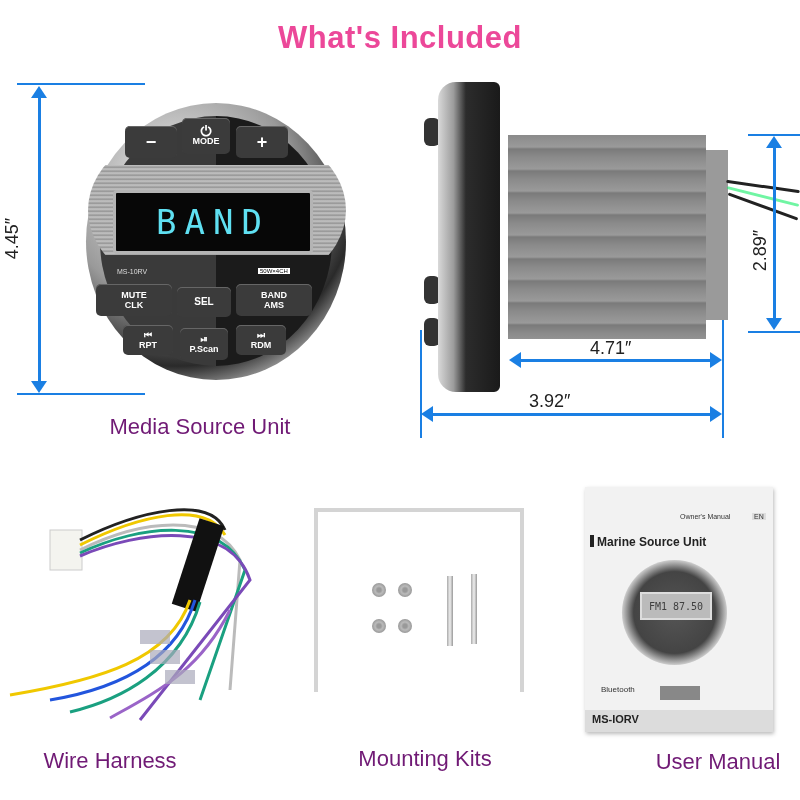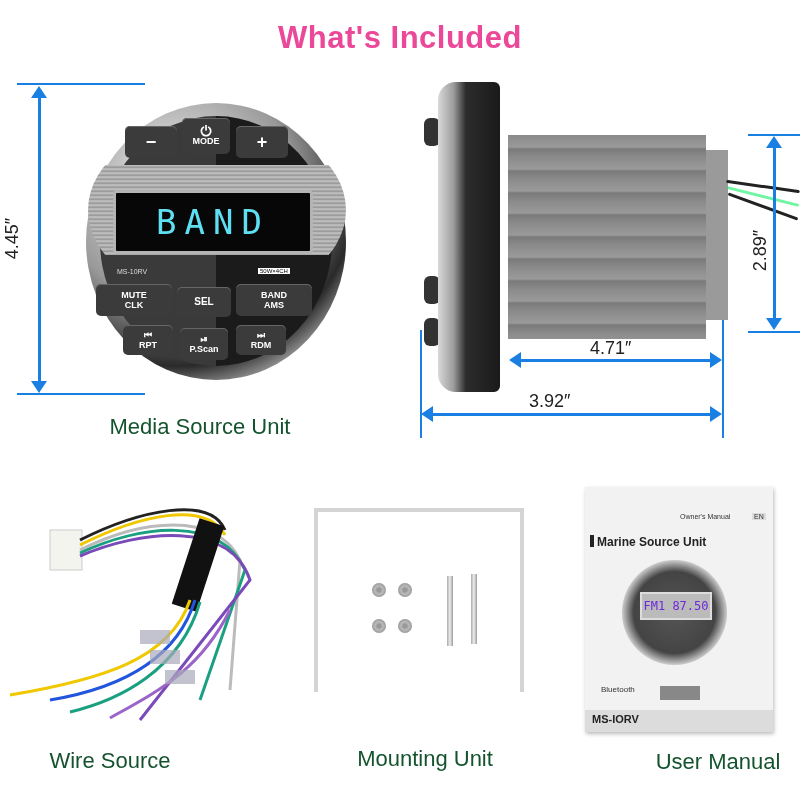--- a/index.html
+++ b/index.html
@@ -1,20 +1,20 @@
 <!DOCTYPE html>
 <html><head>
 <meta charset="utf-8">
 <style>
   html,body{margin:0;padding:0;background:#fff;}
   body{width:800px;height:800px;position:relative;overflow:hidden;font-family:"Liberation Sans",sans-serif;}
   .abs{position:absolute;}
   .title{left:0;width:800px;top:20px;text-align:center;color:#ec4899;font-weight:bold;font-size:31px;letter-spacing:0.5px;}
   .dim-text{color:#222;font-size:18px;}
-  .caption{color:#14532d;font-size:22px;text-align:center;}
+  .caption{color:#701a75;font-size:22px;text-align:center;}
   .blue{background:#1a7fe3;}
   
   .bezel{left:86px;top:103px;width:260px;height:277px;border-radius:50%;
     background:radial-gradient(circle at 35% 30%,#f4f4f4 0%,#9a9a9a 45%,#2a2a2a 70%,#c9c9c9 85%,#2a2a2a 100%);}
   .face{left:100px;top:116px;width:232px;height:250px;border-radius:50%;
     background:linear-gradient(90deg,#3a3a3a 0%,#3a3a3a 50%,#1b1b1b 50%,#1b1b1b 100%);}
   .silver{left:88px;top:165px;width:258px;height:90px;
     background:repeating-linear-gradient(0deg,#9c9c9c 0px,#c6c6c6 2px,#8d8d8d 4px);
     clip-path:ellipse(50% 100% at 50% 50%);}
   .lcd{left:113px;top:190px;width:194px;height:58px;background:#070707;border:3px solid #b4b4b4;border-radius:4px;
@@ -28,21 +28,21 @@
   .body{left:508px;top:135px;width:198px;height:204px;
     background:repeating-linear-gradient(180deg,#8a8a8a 0px,#9a9a9a 12px,#7a7a7a 14px,#8a8a8a 22px);}
   .plug{left:706px;top:150px;width:22px;height:170px;background:#9a9a9a;}
   .knob{width:16px;height:28px;background:#333;border-radius:6px;}
   .wire{height:3px;border-radius:2px;}
   
   .manual{left:585px;top:487px;width:188px;height:245px;background:#f2f2f2;box-shadow:1px 2px 4px #bbb;}
   .manual-foot{left:585px;top:710px;width:188px;height:22px;background:#dcdcdc;}
   .mini-unit{left:622px;top:560px;width:105px;height:105px;border-radius:50%;
     background:radial-gradient(circle,#555 0%,#444 55%,#c7c7c7 70%,#555 100%);}
-  .mini-lcd{left:640px;top:592px;width:68px;height:24px;background:#bbb;border:2px solid #ddd;color:#6d28d9;font-family:"DejaVu Sans Mono",monospace;font-size:12px;display:flex;align-items:center;justify-content:center;}
+  .mini-lcd{left:640px;top:592px;width:68px;height:24px;background:#bbb;border:2px solid #ddd;color:#404040;font-family:"DejaVu Sans Mono",monospace;font-size:10px;display:flex;align-items:center;justify-content:center;}
   
   .bracket{border:4px solid #d4d4d4;border-bottom:none;}
   .nut{width:14px;height:14px;border-radius:50%;background:radial-gradient(circle,#999 20%,#bbb 40%,#777 100%);}
   .rod{width:6px;height:70px;background:linear-gradient(90deg,#aaa,#eee,#999);}
 </style>
 </head>
 <body>
 
 <div class="abs title">What's Included</div>
 
@@ -144,32 +144,32 @@
     <path d="M80 66 C140 40 230 30 250 90 L140 230" stroke="#7a4ab8" stroke-width="3" fill="none"></path>
     <rect x="185" y="30" width="26" height="90" fill="#111" transform="rotate(18 198 75)"></rect>
     <path d="M190 110 C170 170 100 190 10 205" stroke="#f0c800" stroke-width="3" fill="none"></path>
     <path d="M195 110 C175 175 110 200 50 210" stroke="#2255dd" stroke-width="3" fill="none"></path>
     <path d="M200 112 C180 180 120 210 70 222" stroke="#1aa080" stroke-width="3" fill="none"></path>
     <path d="M230 120 C200 180 160 200 110 228" stroke="#9a64c8" stroke-width="3" fill="none"></path>
     <rect x="140" y="140" width="30" height="14" fill="#aab" opacity=".7"></rect>
     <rect x="150" y="160" width="30" height="14" fill="#aab" opacity=".7"></rect>
     <rect x="165" y="180" width="30" height="14" fill="#aab" opacity=".7"></rect>
   </svg>
-  <div class="abs caption" style="left:10px;width:200px;top:748px;">Wire Source</div>
+  <div class="abs caption" style="left:10px;width:200px;top:748px;">Wire Harness</div>
 </div>
 
 <div>
   <div class="abs bracket" style="left:314px;top:508px;width:202px;height:180px;"></div>
   <div class="abs nut" style="left:372px;top:583px;"></div>
   <div class="abs nut" style="left:398px;top:583px;"></div>
   <div class="abs nut" style="left:372px;top:619px;"></div>
   <div class="abs nut" style="left:398px;top:619px;"></div>
   <div class="abs rod" style="left:447px;top:576px;"></div>
   <div class="abs rod" style="left:471px;top:574px;"></div>
-  <div class="abs caption" style="left:325px;width:200px;top:746px;">Mounting Unit</div>
+  <div class="abs caption" style="left:325px;width:200px;top:746px;">Mounting Kits</div>
 </div>
 
 <div>
   <div class="abs manual"></div>
   <div class="abs" style="left:680px;top:513px;font-size:7px;color:#333;">Owner's Manual</div>
   <div class="abs" style="left:752px;top:513px;font-size:7px;color:#333;background:#ddd;padding:0 2px;">EN</div>
   <div class="abs" style="left:590px;top:535px;width:4px;height:12px;background:#222;"></div>
   <div class="abs" style="left:597px;top:535px;font-size:12px;font-weight:bold;color:#222;">Marine Source Unit</div>
   <div class="abs mini-unit"></div>
   <div class="abs mini-lcd">FM1 87.50</div>

